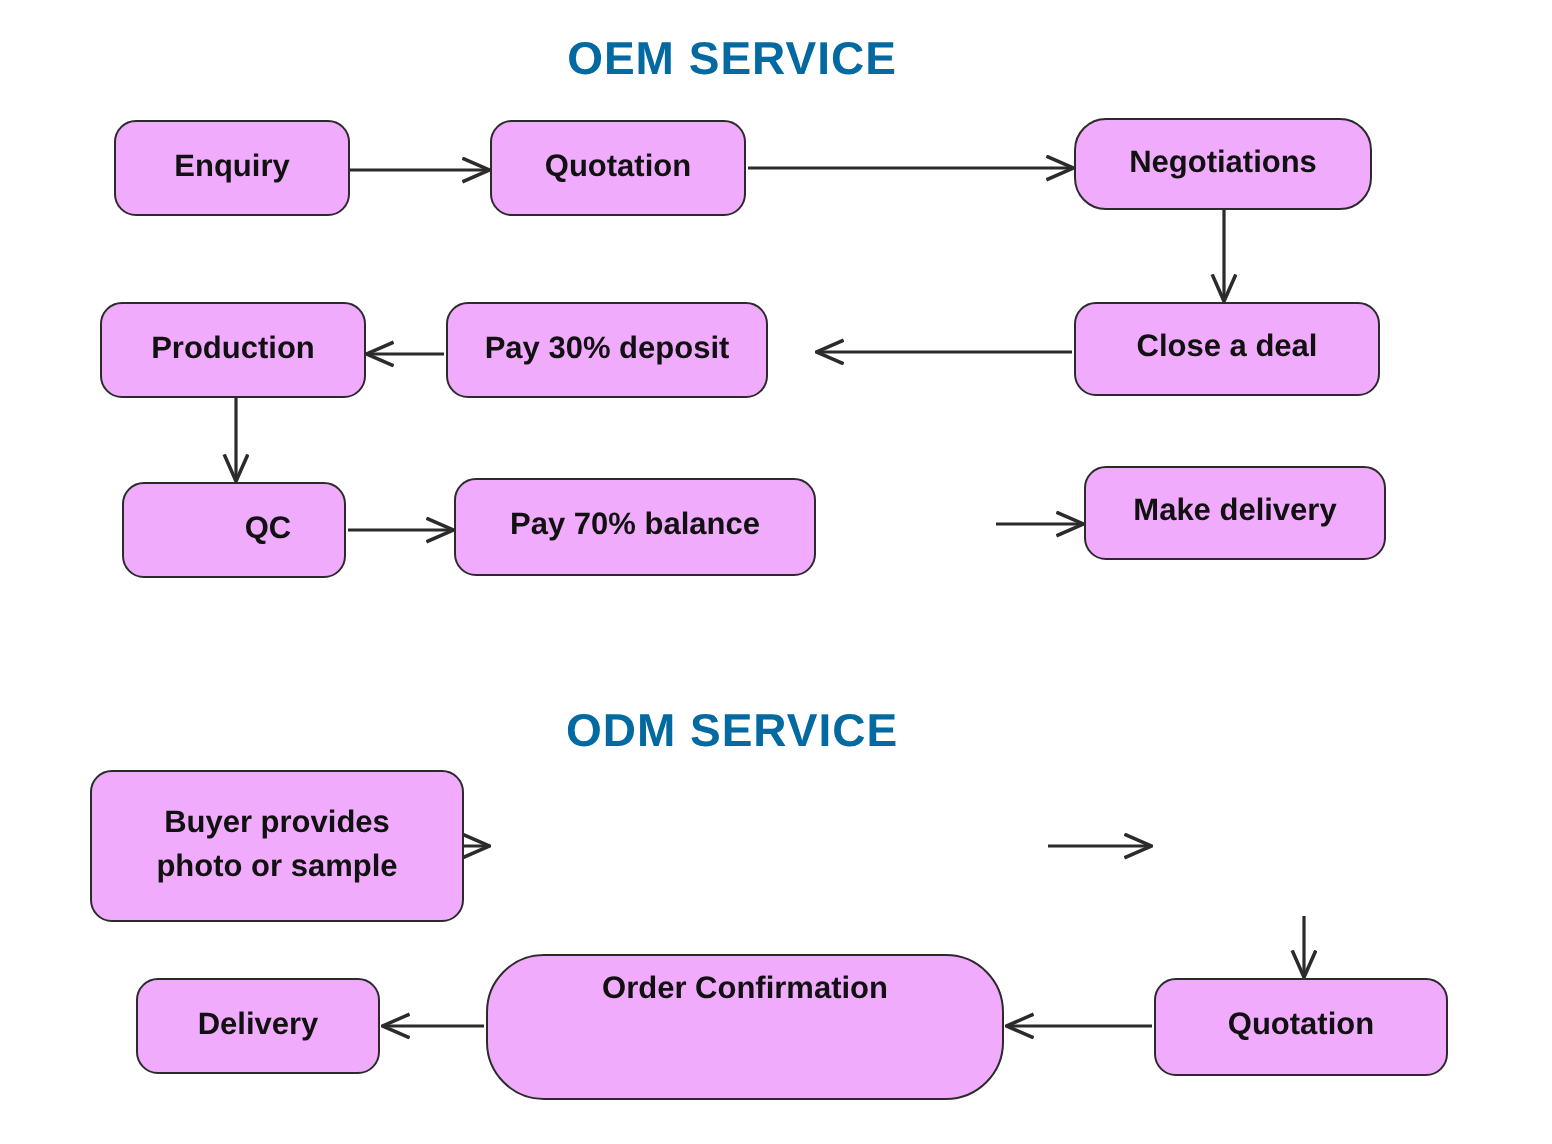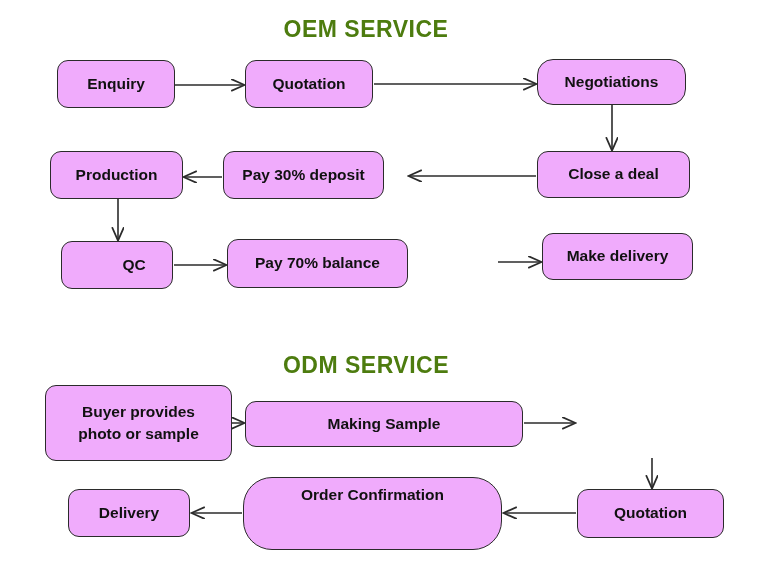--- a/index.html
+++ b/index.html
@@ -9,21 +9,21 @@
     color:#101010;
   }
   #canvas{position:absolute;left:0;top:0;width:776px;height:572px;}
   svg.links{position:absolute;left:0;top:0;width:776px;height:572px;pointer-events:none;}
 
   .title{
     position:absolute;
     font-weight:bold;
     font-size:23px;
     letter-spacing:0.5px;
-    color:#4d7c0f;
+    color:#0369a1;
     white-space:nowrap;
     text-align:center;
   }
 
   .node{
     position:absolute;
     box-sizing:border-box;
     border:1.6px solid #2b2b2b;
     border-radius:11px;
     background:#f0abfc;
@@ -86,21 +86,20 @@
 
   <div class="node" style="left:61px;top:241px;width:112px;height:48px;padding-left:40px;">QC</div>
 
   <div class="node" style="left:227px;top:239px;width:181px;height:49px;">Pay 70% balance</div>
 
   <div class="node" style="left:542px;top:233px;width:151px;height:47px;">Make delivery</div>
 
   <div class="node two-line" style="left:18px;top:385px;width:187px;height:76px;white-space:pre-line;">Buyer provides
 photo or sample</div>
 
-  <div class="node" style="left:245px;top:401px;width:278px;height:46px;">Making Sample</div>
 
 
   <div class="node" style="left:577px;top:489px;width:147px;height:49px;">Quotation</div>
 
   <div class="node align-top" style="left:243px;top:477px;width:259px;height:73px;">Order Confirmation</div>
 
   <div class="node" style="left:68px;top:489px;width:122px;height:48px;">Delivery</div>
 
 </div>
 

